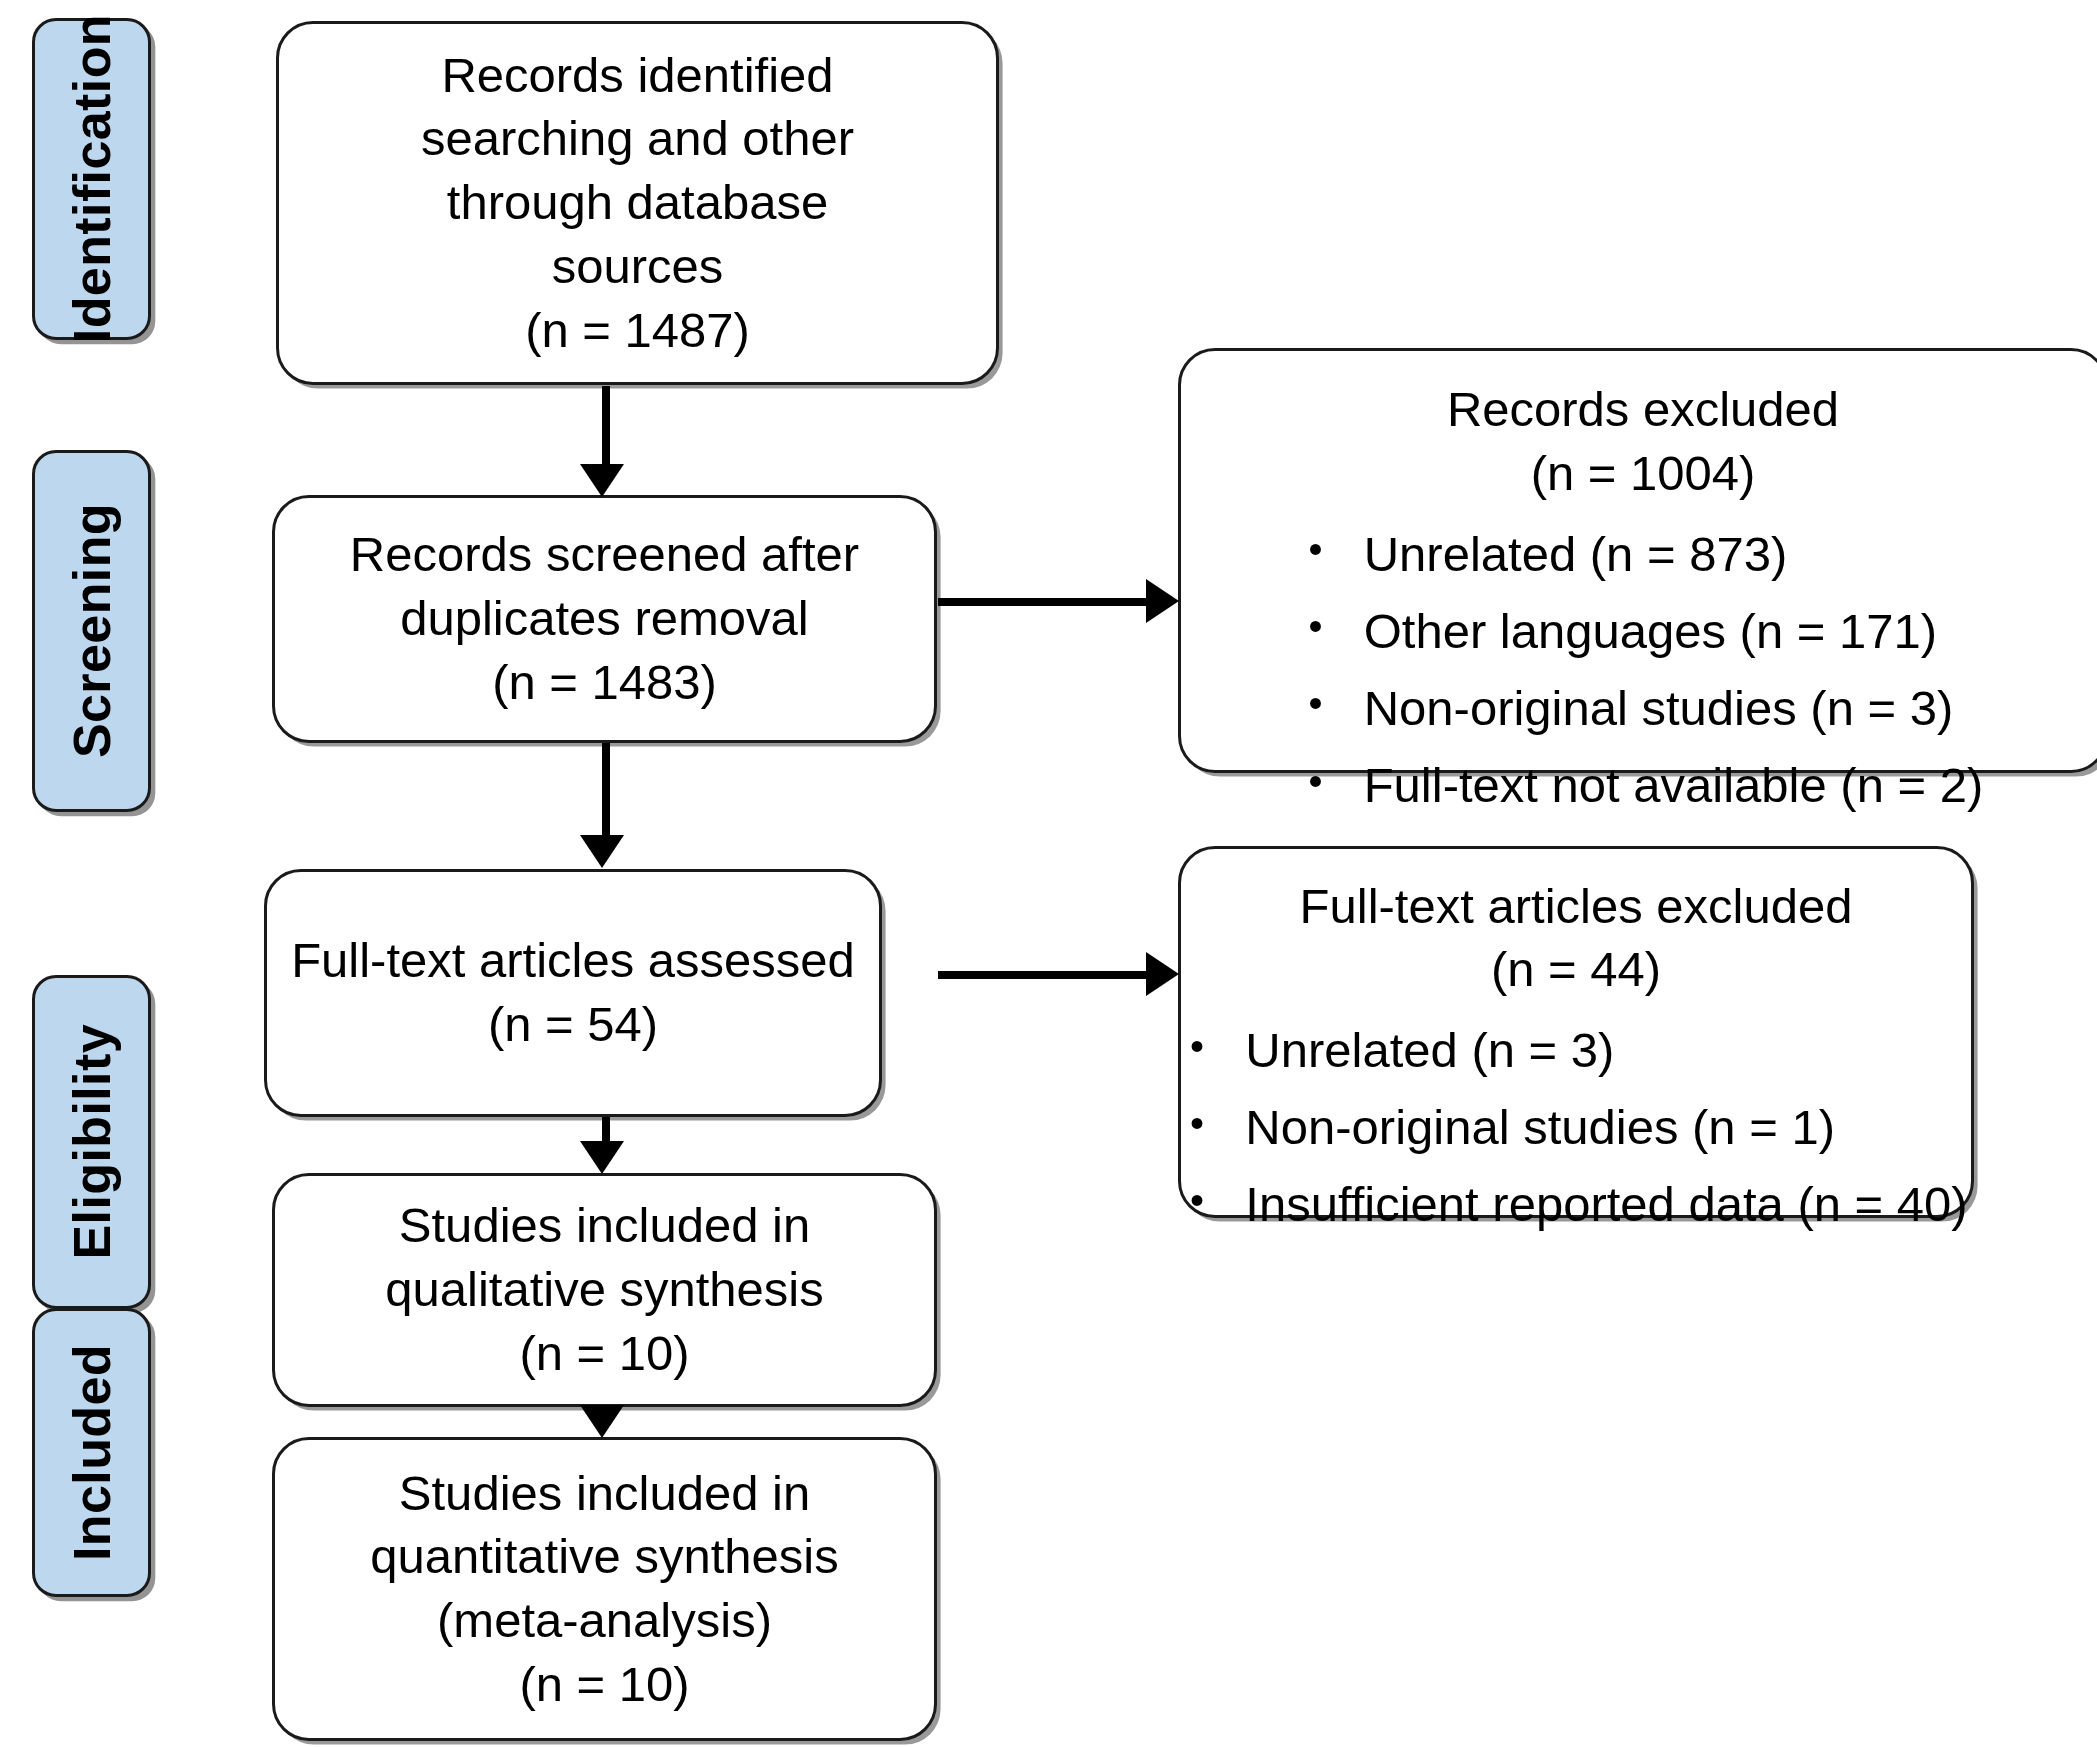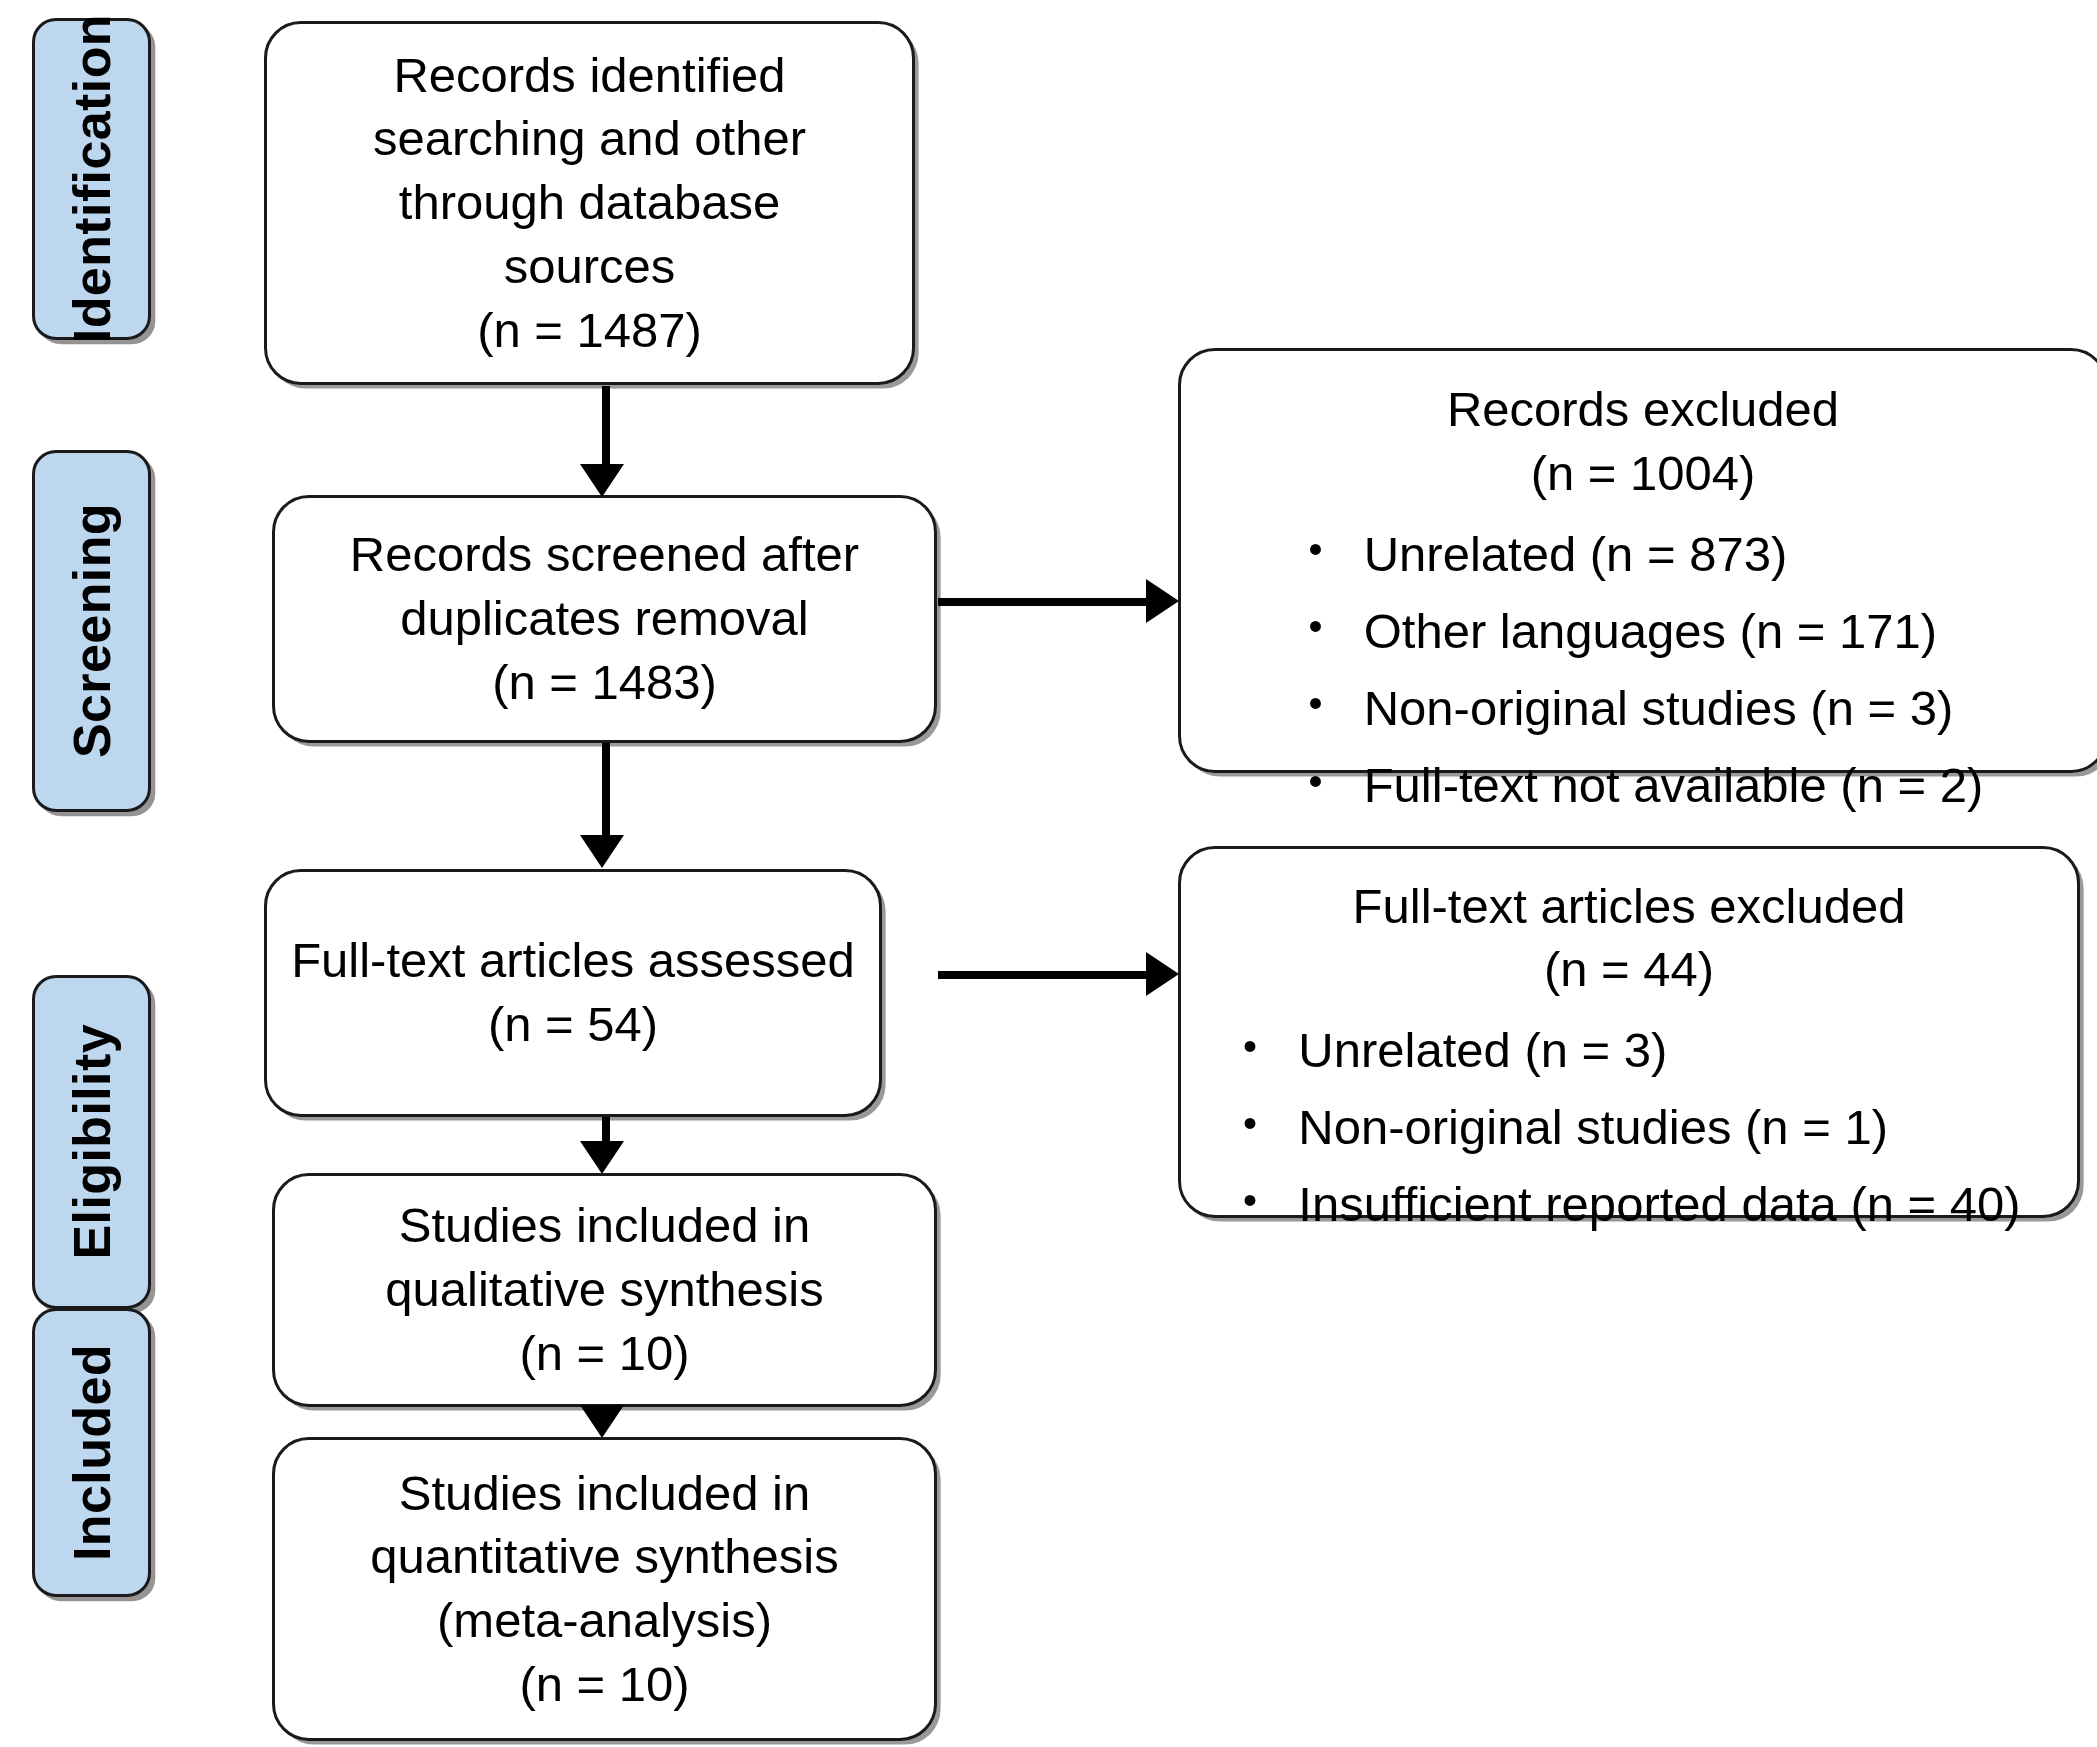--- a/index.html
+++ b/index.html
@@ -129,21 +129,21 @@
 </div>
 
 <div class="stage-label" style="left:32px; top:975px; width:119px; height:334px;">
   <span>Eligibility</span>
 </div>
 
 <div class="stage-label" style="left:32px; top:1308px; width:119px; height:289px;">
   <span>Included</span>
 </div>
 
-<div class="flow-box" style="left:264px; top:21px; width:651px; height:364px;">
+<div class="flow-box" style="left:276px; top:21px; width:723px; height:364px;">
   <div class="line">Records identified</div>
   <div class="line">searching and other</div>
   <div class="line">through database</div>
   <div class="line">sources</div>
   <div class="line">(n = 1487)</div>
 </div>
 
 <div class="flow-box" style="left:272px; top:495px; width:665px; height:248px;">
   <div class="line">Records screened after</div>
   <div class="line">duplicates removal</div>
@@ -172,21 +172,21 @@
   <div class="excl-head">Records excluded</div>
   <div class="excl-head">(n = 1004)</div>
   <ul class="excl-list">
     <li>Unrelated (n = 873)</li>
     <li>Other languages (n = 171)</li>
     <li>Non-original studies (n = 3)</li>
     <li>Full-text not available (n = 2)</li>
   </ul>
 </div>
 
-<div class="flow-box" style="left:1178px; top:846px; width:902px; height:372px; justify-content:flex-start; padding-top:25.5px;">
+<div class="flow-box" style="left:1178px; top:846px; width:796px; height:372px; justify-content:flex-start; padding-top:25.5px;">
   <div class="excl-head">Full-text articles excluded</div>
   <div class="excl-head">(n = 44)</div>
   <ul class="excl-list">
     <li>Unrelated (n = 3)</li>
     <li>Non-original studies (n = 1)</li>
     <li>Insufficient reported data (n = 40)</li>
   </ul>
 </div>
 
 <div class="v-line" style="left:602px; top:386px; height:81px;"></div>

